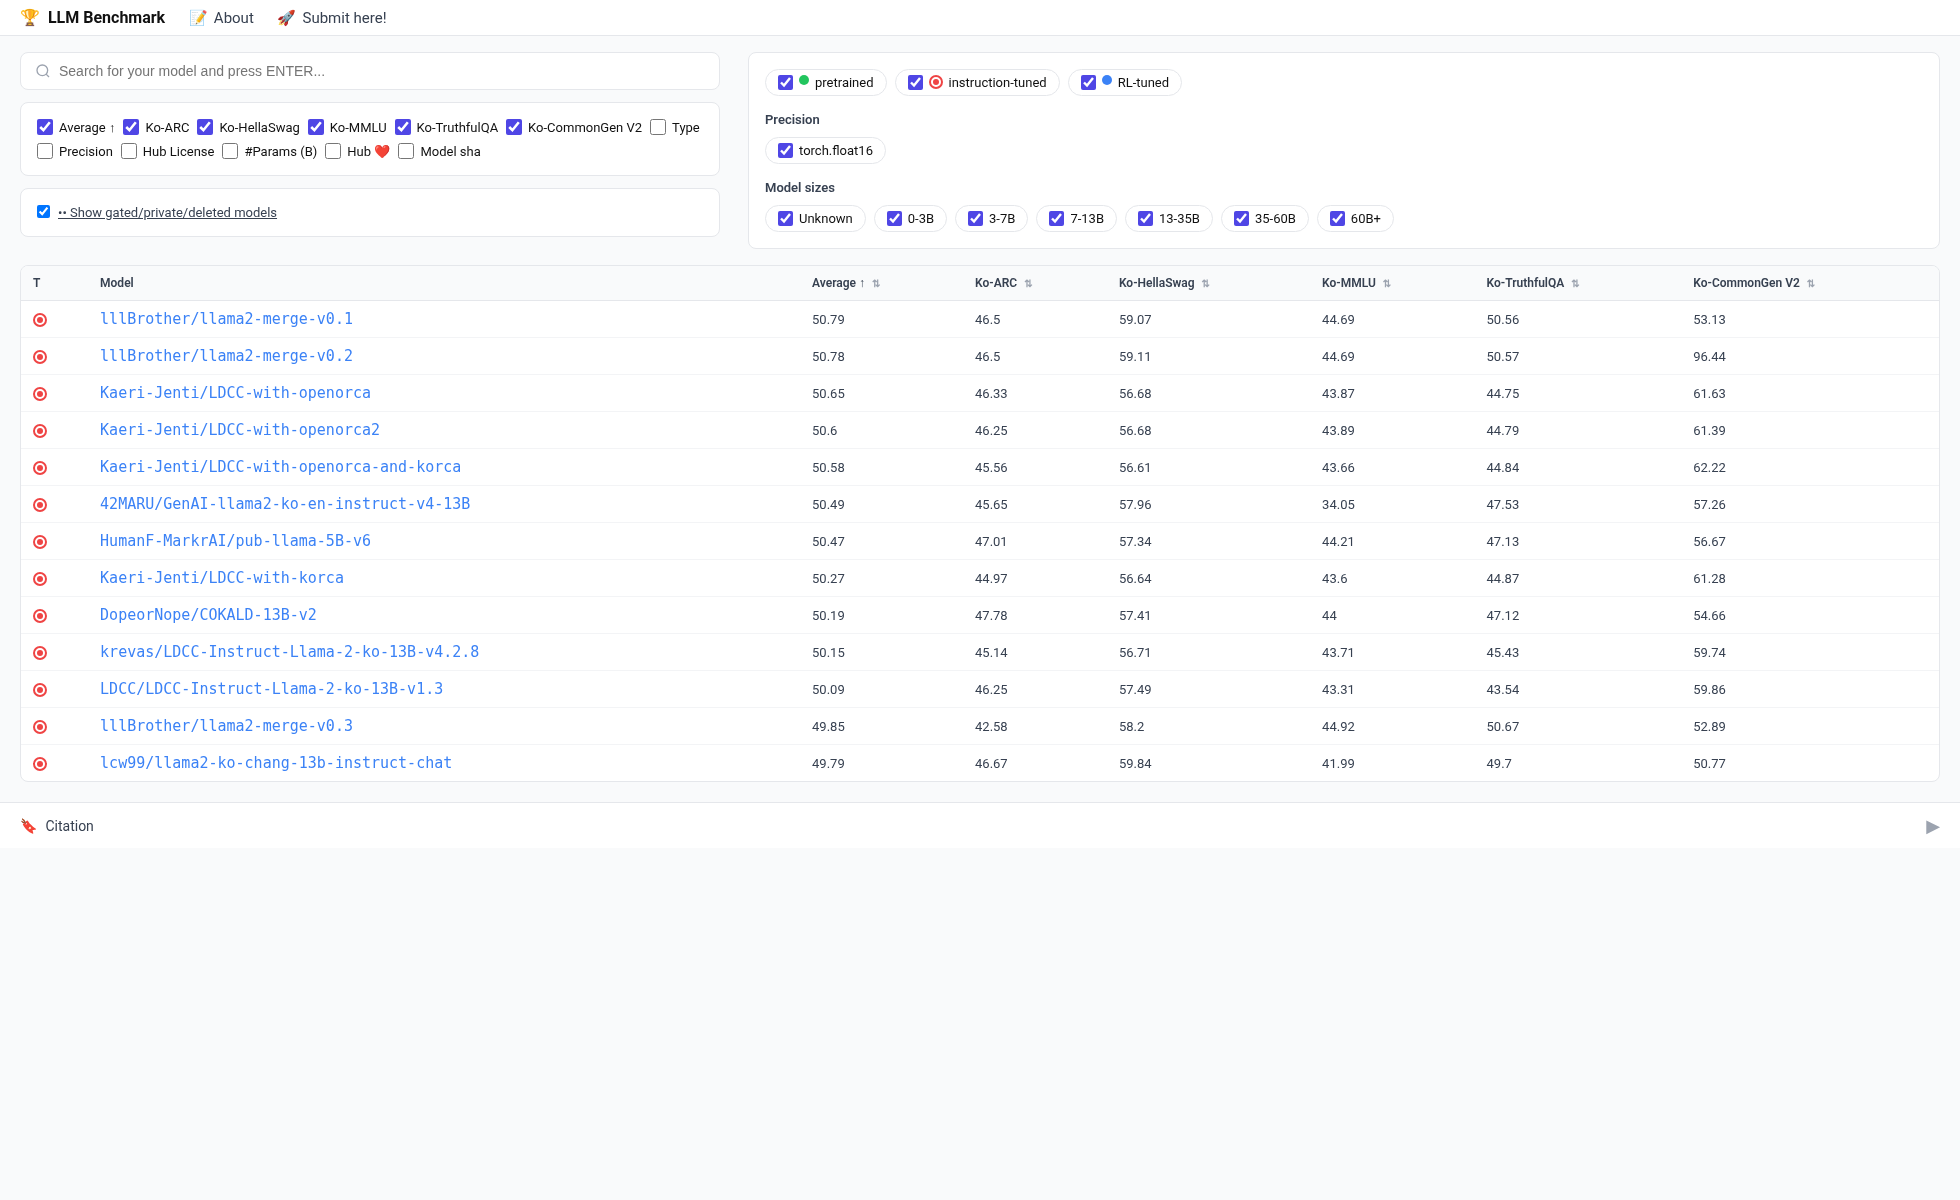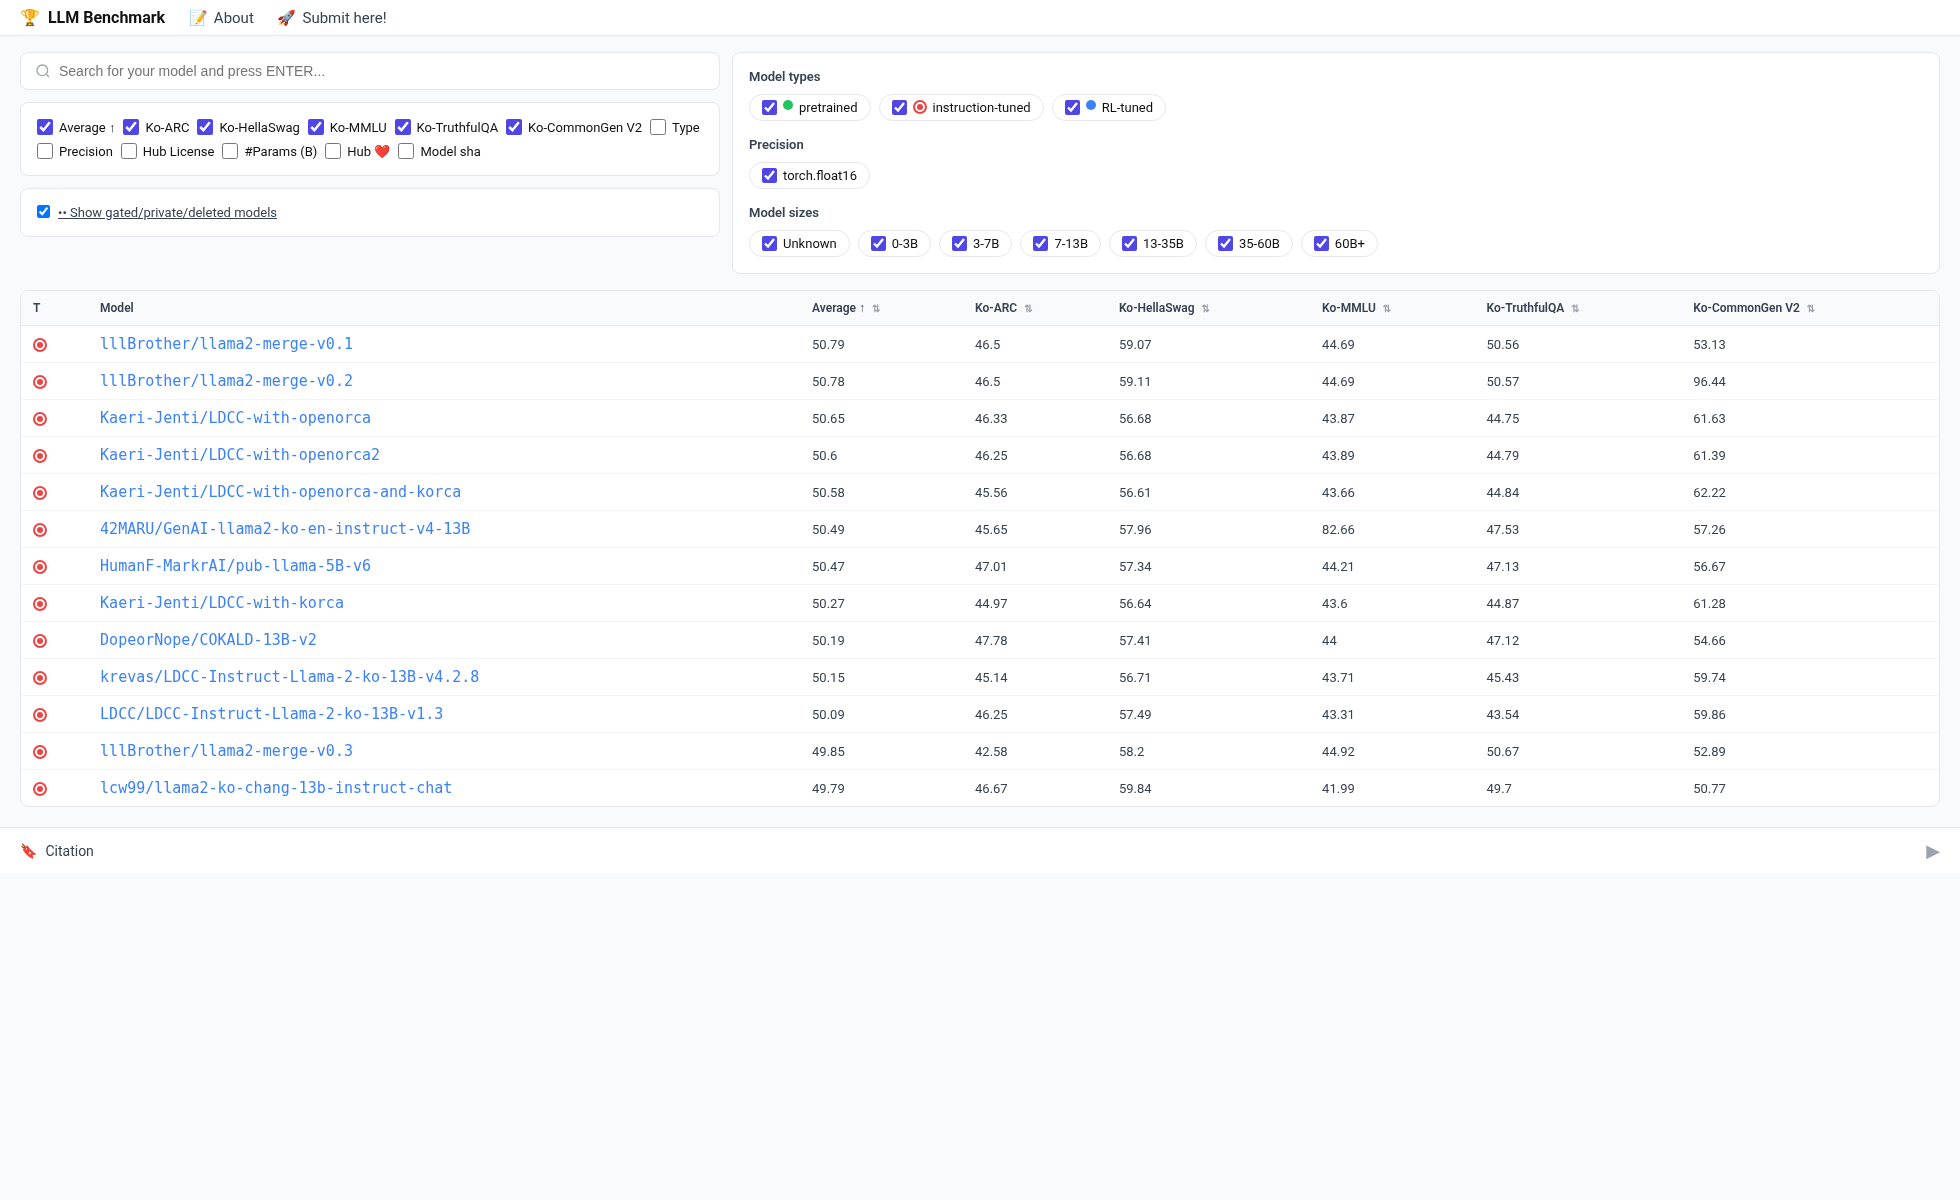--- a/index.html
+++ b/index.html
@@ -4,21 +4,21 @@
   <style>
     * { box-sizing: border-box; margin: 0; padding: 0; }
     body { font-family: -apple-system, BlinkMacSystemFont, 'Segoe UI', Roboto, sans-serif; font-size: 14px; background: #f9fafb; color: #111; }
 
     
     .header { display: flex; align-items: center; gap: 24px; padding: 8px 20px; background: #fff; border-bottom: 1px solid #e5e7eb; }
     .header-brand { display: flex; align-items: center; gap: 8px; font-weight: 700; font-size: 16px; color: #111; text-decoration: none; }
     .header-nav-link { display: flex; align-items: center; gap: 6px; color: #374151; font-size: 15px; text-decoration: none; cursor: pointer; }
 
     
-    .main { display: flex; gap: 12px; padding: 16px 20px; }
+    .main { display: flex; gap: 28px; padding: 16px 20px; }
     .left-panel { flex: 0 0 700px; display: flex; flex-direction: column; gap: 12px; }
     .right-panel { flex: 1; }
 
     
     .card { background: #fff; border: 1px solid #e5e7eb; border-radius: 8px; padding: 16px; }
 
     
     .search-box { display: flex; align-items: center; gap: 8px; width: 100%; border: 1px solid #e5e7eb; border-radius: 8px; padding: 10px 14px; background: #fff; }
     .search-box input { border: none; outline: none; width: 100%; font-size: 14px; color: #6b7280; }
     .search-icon-svg { color: #9ca3af; flex-shrink: 0; }
@@ -144,21 +144,20 @@
         <input type="checkbox" id="gated-cb" checked="" style="">
         <span>•• Show gated/private/deleted models</span>
       </label>
     </div>
   </div>
 
   <div class="right-panel">
     <div class="card">
 
       <div style="margin-bottom: 16px;">
-        <div class="right-section-label">Model types</div>
         <div class="filter-chips" id="model-type-chips">
             <div class="filter-chip">
               <input type="checkbox" checked="" style="">
               <span class="dot dot-green"></span>
               <span>pretrained</span>
             </div>
             <div class="filter-chip">
               <input type="checkbox" checked="" style="">
               <span class="inst-icon"></span>
               <span>instruction-tuned</span>
@@ -282,21 +281,21 @@
           <td>43.66</td>
           <td>44.84</td>
           <td>62.22</td>
         </tr>
         <tr>
           <td><span class="inst-icon"></span></td>
           <td><a class="model-link" href="#">42MARU/GenAI-llama2-ko-en-instruct-v4-13B</a></td>
           <td>50.49</td>
           <td>45.65</td>
           <td>57.96</td>
-          <td>82.66</td>
+          <td>34.05</td>
           <td>47.53</td>
           <td>57.26</td>
         </tr>
         <tr>
           <td><span class="inst-icon"></span></td>
           <td><a class="model-link" href="#">HumanF-MarkrAI/pub-llama-5B-v6</a></td>
           <td>50.47</td>
           <td>47.01</td>
           <td>57.34</td>
           <td>44.21</td>

